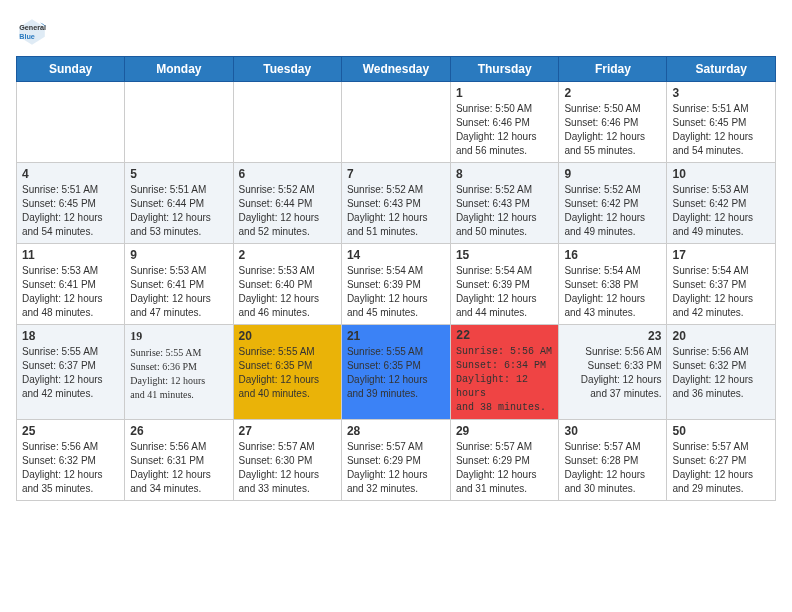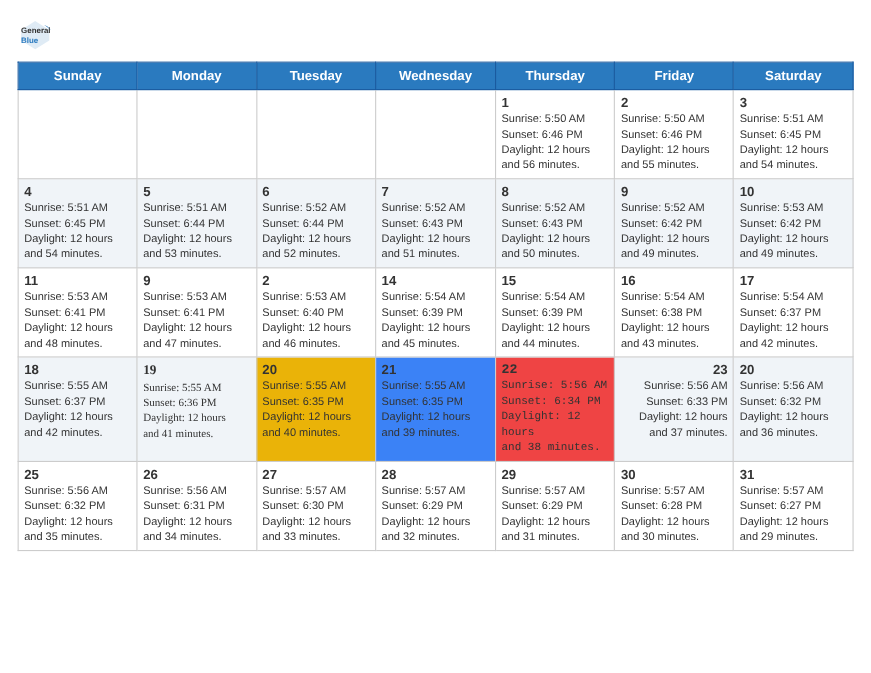--- a/index.html
+++ b/index.html
@@ -331,21 +331,21 @@
 and 31 minutes.</div>
         </td>
         <td>
           <span class="day-num">30</span>
           <div class="day-info" style="white-space: pre-line;">Sunrise: 5:57 AM
 Sunset: 6:28 PM
 Daylight: 12 hours
 and 30 minutes.</div>
         </td>
         <td>
-          <span class="day-num">31</span>
+          <span class="day-num">50</span>
           <div class="day-info" style="white-space: pre-line;">Sunrise: 5:57 AM
 Sunset: 6:27 PM
 Daylight: 12 hours
 and 29 minutes.</div>
         </td>
       </tr>
     </tbody>
 </table>
 
 </body></html>

